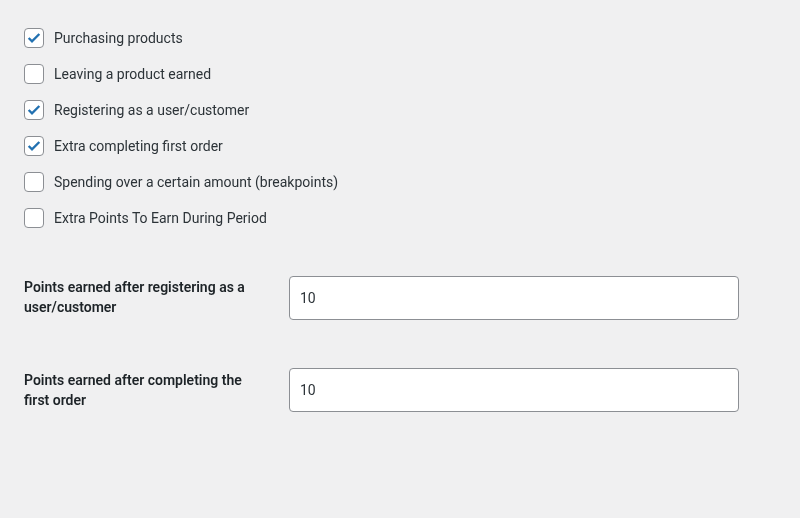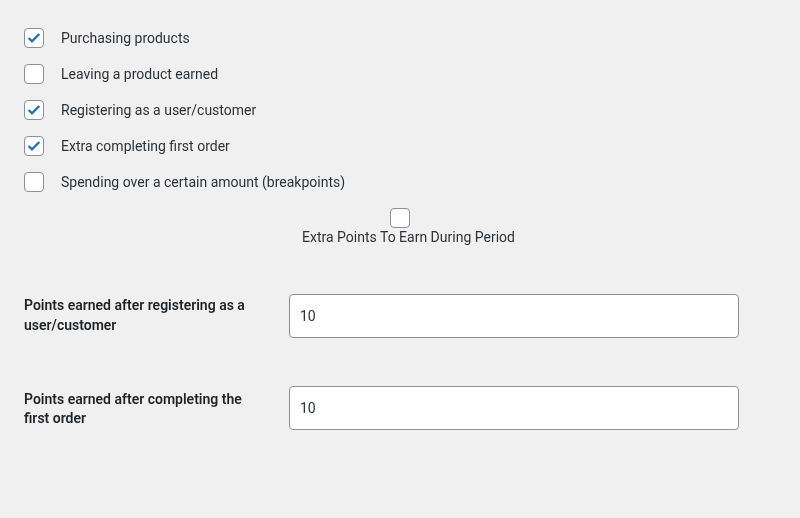--- a/index.html
+++ b/index.html
@@ -29,21 +29,21 @@
       line-height: 1.4;
     }
     .control-col {
       flex: 1;
     }
     .check-item {
       display: flex;
       align-items: center;
       margin-bottom: 16px;
     }
-    .check-item:last-child { margin-bottom: 0; flex-direction: column; }
+    .check-item:last-child { margin-bottom: 0; }
     .cb {
       width: 20px;
       height: 20px;
       border: 1px solid #8c8f94;
       border-radius: 4px;
       background: #fff;
       display: inline-flex;
       align-items: center;
       justify-content: center;
       flex-shrink: 0;
@@ -51,21 +51,21 @@
     }
     .cb svg {
       width: 16px;
       height: 16px;
       display: none;
     }
     .cb.checked svg {
       display: block;
     }
     .cb-text {
-      margin-left: 17px;
+      margin-left: 10px;
       font-size: 14px;
       color: #2c3338;
       line-height: 1.3;
     }
     .text-input {
       width: 100%;
       max-width: 450px;
       height: 44px;
       border: 1px solid #8c8f94;
       border-radius: 4px;

